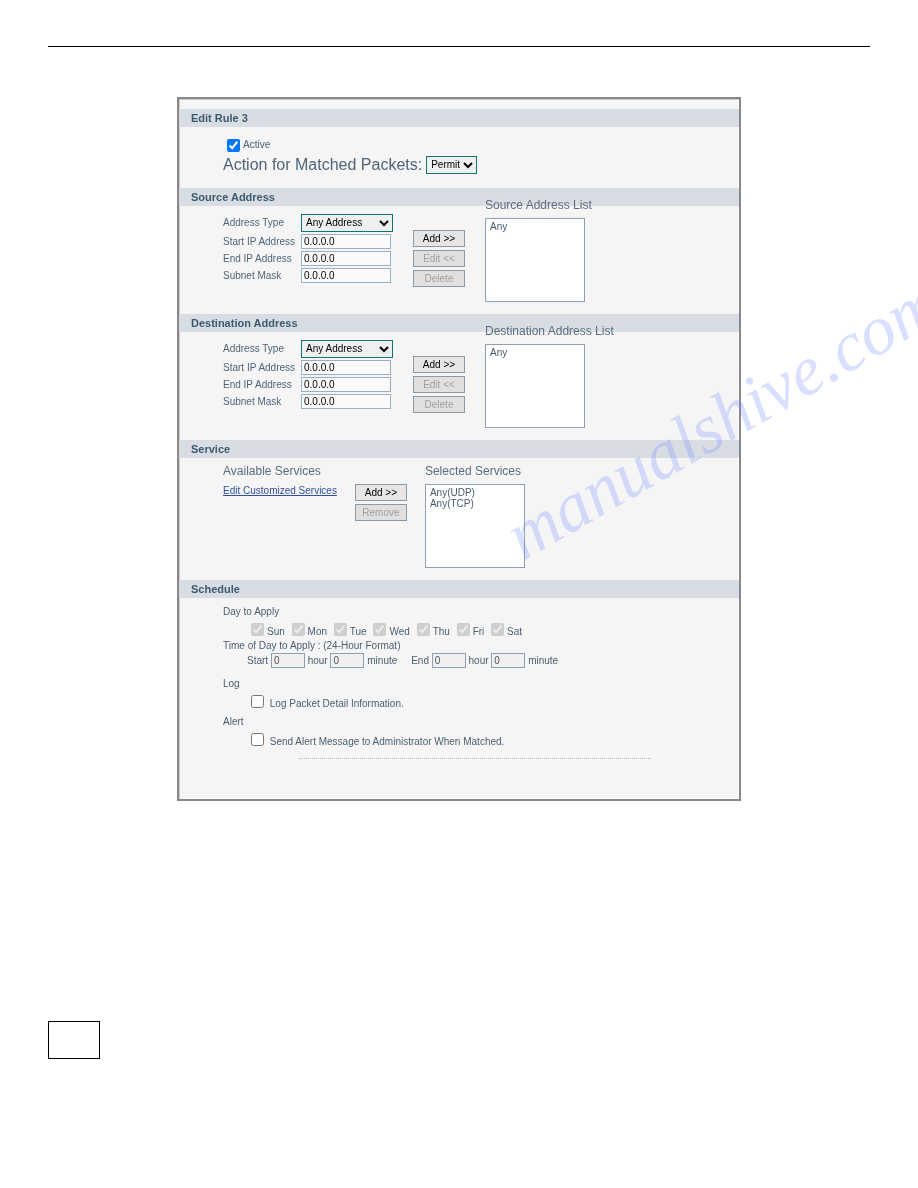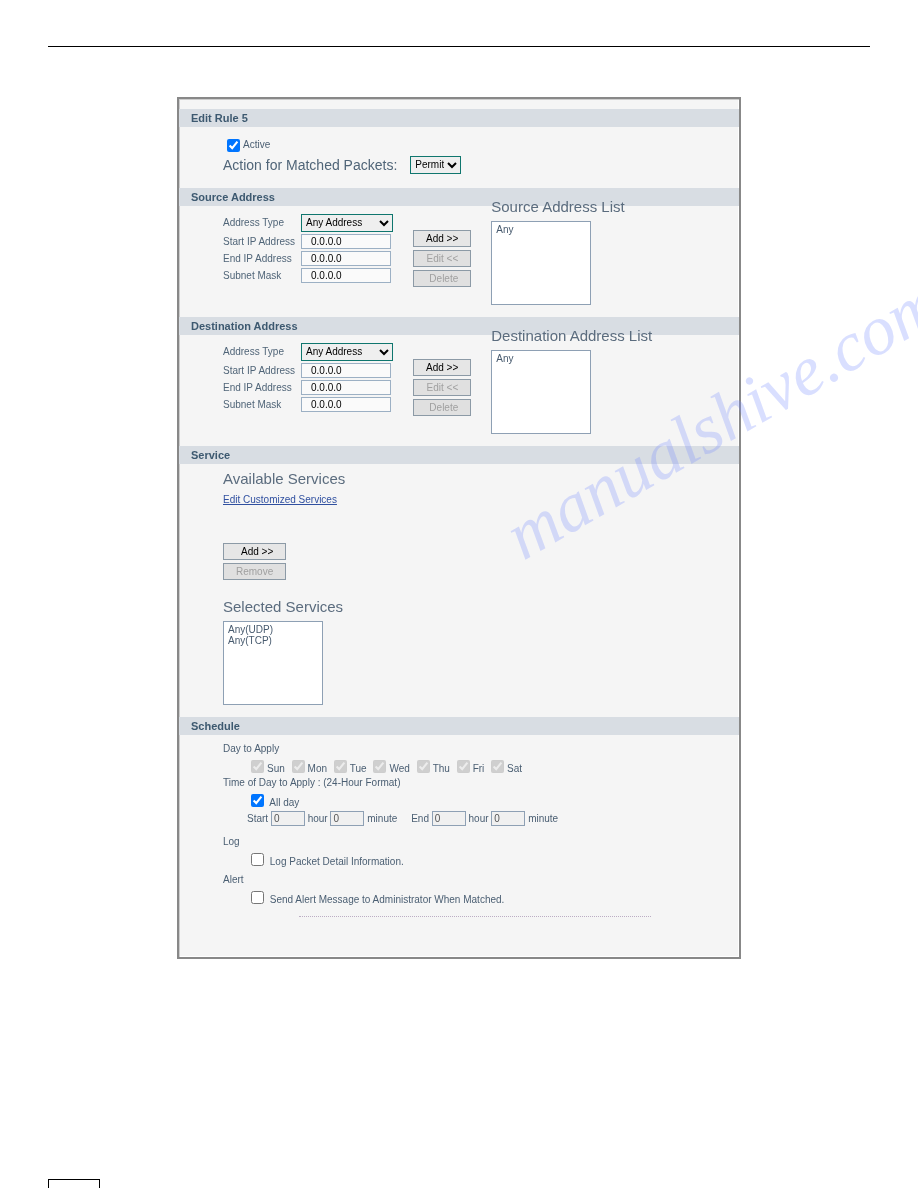--- a/index.html
+++ b/index.html
@@ -43,39 +43,39 @@
     align-items: center;
     margin: 2px 0;
   }
   .field-row .lbl {
     width: 78px;
     font-size: 10px;
     color: #506578;
   }
   input[type="text"] {
     font-size: 10px;
-    padding: 1px 9px;
+    padding: 1px 2px;
     border: 1px solid #9cb0c4;
     background: #fafafa;
     box-sizing: border-box;
   }
   .ip-input { width: 90px; }
   select {
     font-size: 10px;
     border: 1px solid #0f766e;
     background: #efefef;
     height: 18px;
   }
   .btn {
     font-size: 10px;
     border: 1px solid #8c9aa6;
     background: #e6e6e6;
-    padding: 2px 12px;
+    padding: 2px 6px;
     min-width: 52px;
-    text-align: right;
+    text-align: center;
     cursor: pointer;
     font-family: inherit;
   }
   .btn:disabled, .btn.disabled {
     color: #a0a0a0;
     background: #e0e0e0;
     cursor: default;
   }
   .listbox {
     border: 1px solid #8ea0b4;
@@ -127,30 +127,28 @@
   .btncol {
     display: flex;
     flex-direction: column;
     gap: 3px;
   }
   .listcol {
     display: flex;
     flex-direction: column;
   }
   .list-title {
-    font-size: 15px;
+    font-size: 12px;
     color: #5b6c7e;
     margin-bottom: 6px;
-    text-align: right;
   }
   .svc-layout {
     display: flex;
     align-items: flex-start;
     gap: 18px;
-    flex-direction: column;
   }
   .link {
     color: #3050a0;
     text-decoration: underline;
     font-size: 10px;
     cursor: pointer;
   }
   .sched-body {
     padding: 6px 12px 12px 44px;
     color: #4a5e72;
@@ -197,29 +195,29 @@
 </style>
 </head>
 <body>
 
 <div class="page">
   <hr class="hr-top">
 
   <div class="frame" style="position:relative;">
     <span class="watermark" style="left:300px; top:280px;">manualshive.com</span>
 
-    <div class="section-header">Edit Rule 5</div>
+    <div class="section-header">Edit Rule 3</div>
 
     <div class="section-body">
       <div class="field-row">
         <input type="checkbox" class="chk" checked="" style="">
         <span class="chk-lbl">Active</span>
       </div>
       <div class="field-row">
-        <span style="font-size:14px; color:#506578; margin-right:13px;">Action for Matched Packets:</span>
+        <span style="font-size:16px; color:#506578; margin-right:4px;">Action for Matched Packets:</span>
         <select>
           <option>Permit</option>
         </select>
       </div>
     </div>
 
     <div class="section-header">Source Address</div>
     <div class="section-body">
       <div class="addr-layout">
         <div>
@@ -318,24 +316,20 @@
       <div class="line indent">
         <input type="checkbox" class="chk" checked="" disabled="" style=""><span class="chk-lbl">Sun</span>
         <input type="checkbox" class="chk" checked="" disabled="" style=""><span class="chk-lbl">Mon</span>
         <input type="checkbox" class="chk" checked="" disabled="" style=""><span class="chk-lbl">Tue</span>
         <input type="checkbox" class="chk" checked="" disabled="" style=""><span class="chk-lbl">Wed</span>
         <input type="checkbox" class="chk" checked="" disabled="" style=""><span class="chk-lbl">Thu</span>
         <input type="checkbox" class="chk" checked="" disabled="" style=""><span class="chk-lbl">Fri</span>
         <input type="checkbox" class="chk" checked="" disabled="" style=""><span class="chk-lbl">Sat</span>
       </div>
       <div class="line">Time of Day to Apply : (24-Hour Format)</div>
-      <div class="line indent">
-        <input type="checkbox" class="chk" checked="" style="">
-        <span class="chk-lbl">All day</span>
-      </div>
       <div class="line indent">
         <span>Start</span>
         <input class="time-input" disabled="" value="0" style="">
         <span>hour</span>
         <input class="time-input" disabled="" value="0" style="">
         <span>minute</span>
         &nbsp;&nbsp;&nbsp;
         <span>End</span>
         <input class="time-input" disabled="" value="0" style="">
         <span>hour</span>

